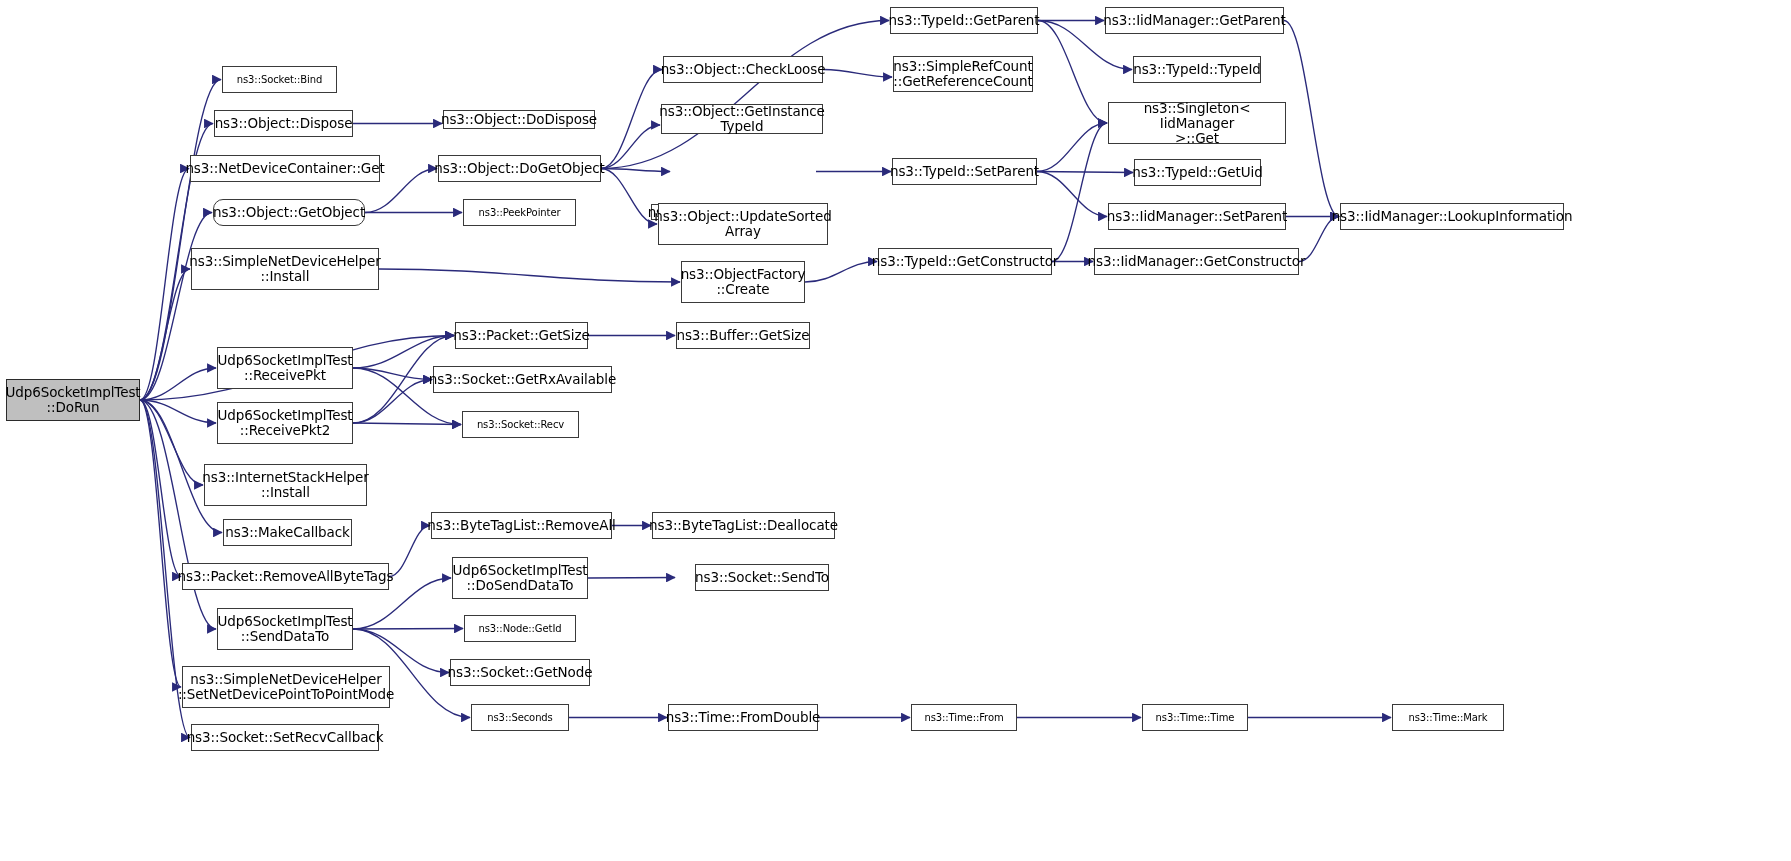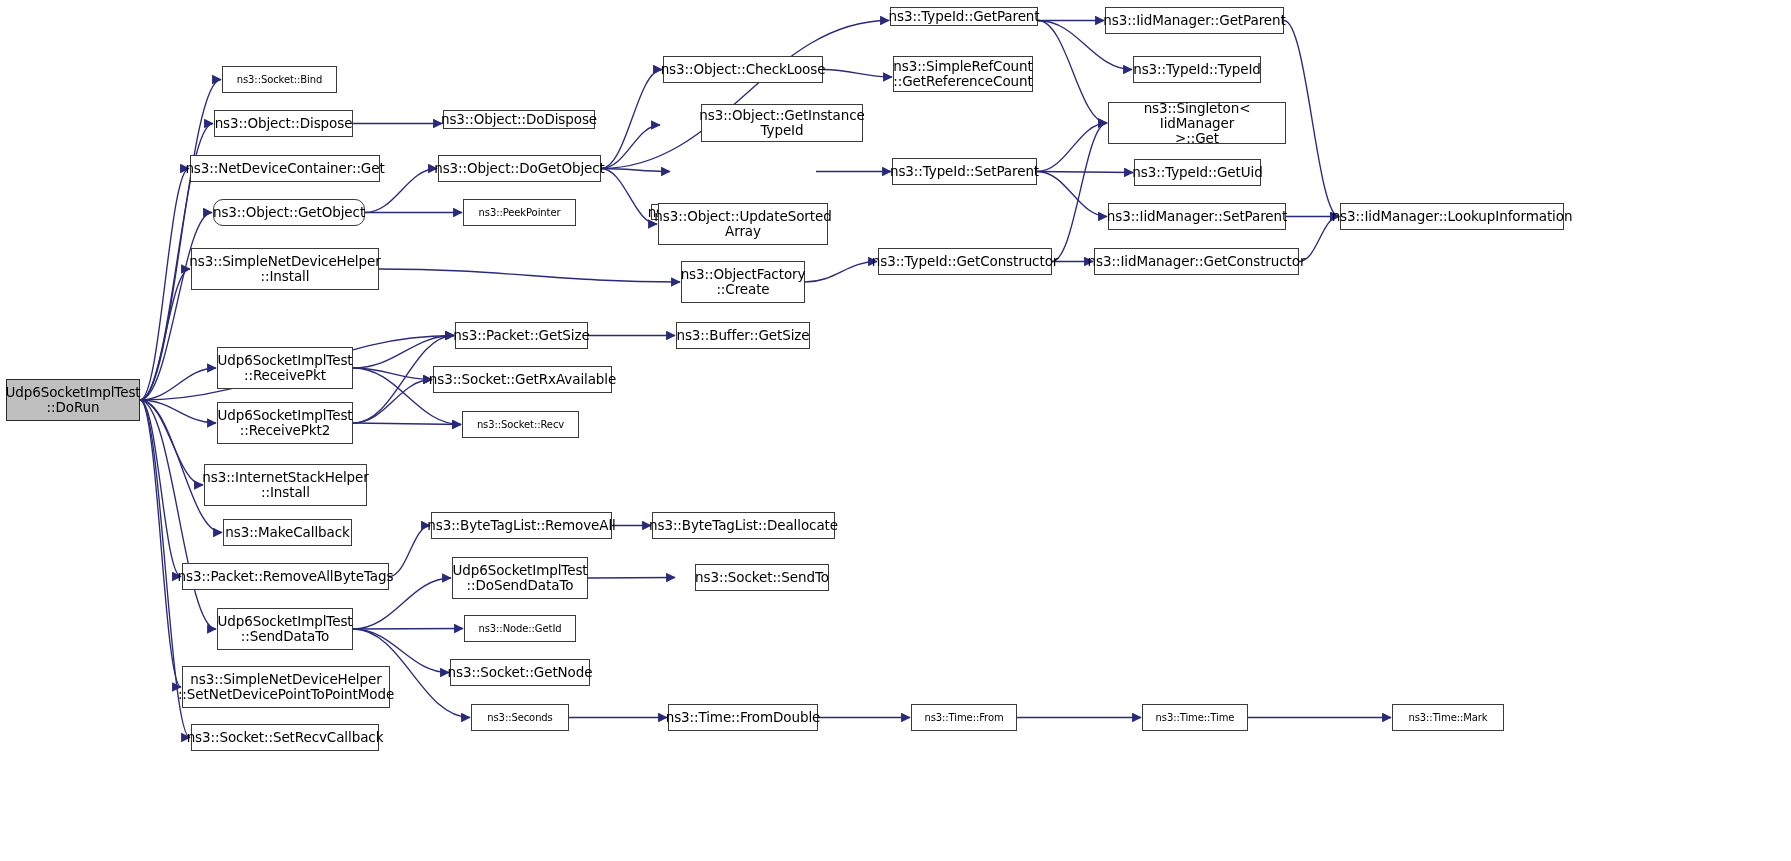--- a/index.html
+++ b/index.html
@@ -145,32 +145,32 @@
       <div class="node" style="left: 455px; top: 322px; width: 133px; height: 27px;">ns3::Packet::GetSize</div>
       <div class="node" style="left: 433px; top: 366px; width: 179px; height: 27px;">ns3::Socket::GetRxAvailable</div>
       <div class="node small" style="left: 462px; top: 411px; width: 117px; height: 27px;">ns3::Socket::Recv</div>
       <div class="node" style="left: 431px; top: 512px; width: 181px; height: 27px;">ns3::ByteTagList::RemoveAll</div>
       <div class="node" style="left: 452px; top: 557px; width: 136px; height: 42px;">Udp6SocketImplTest
 ::DoSendDataTo</div>
       <div class="node small" style="left: 464px; top: 615px; width: 112px; height: 27px;">ns3::Node::GetId</div>
       <div class="node" style="left: 450px; top: 659px; width: 140px; height: 27px;">ns3::Socket::GetNode</div>
       <div class="node small" style="left: 471px; top: 704px; width: 98px; height: 27px;">ns3::Seconds</div>
       <div class="node" style="left: 663px; top: 56px; width: 160px; height: 27px;">ns3::Object::CheckLoose</div>
-      <div class="node" style="left: 661px; top: 104px; width: 162px; height: 38px; margin-left: 40px;">ns3::Object::GetInstance
+      <div class="node" style="left: 661px; top: 104px; width: 162px; height: 30px;">ns3::Object::GetInstance
 TypeId</div>
       <div class="node" style="left: 651px; top: 158px; width: 145px; height: 16px; margin-top: 46px;">ns3::Object::GetTypeId</div>
       <div class="node" style="left: 658px; top: 203px; width: 170px; height: 42px;">ns3::Object::UpdateSorted
 Array</div>
       <div class="node" style="left: 681px; top: 261px; width: 124px; height: 42px;">ns3::ObjectFactory
 ::Create</div>
       <div class="node" style="left: 676px; top: 322px; width: 134px; height: 27px;">ns3::Buffer::GetSize</div>
       <div class="node" style="left: 652px; top: 512px; width: 183px; height: 27px;">ns3::ByteTagList::Deallocate</div>
       <div class="node" style="left: 676px; top: 564px; width: 134px; height: 27px; margin-left: 19px;">ns3::Socket::SendTo</div>
       <div class="node" style="left: 668px; top: 704px; width: 150px; height: 27px;">ns3::Time::FromDouble</div>
-      <div class="node" style="left: 890px; top: 7px; width: 148px; height: 19px;">ns3::TypeId::GetParent</div>
+      <div class="node" style="left: 890px; top: 7px; width: 148px; height: 27px;">ns3::TypeId::GetParent</div>
       <div class="node" style="left: 893px; top: 56px; width: 140px; height: 36px;">ns3::SimpleRefCount
 ::GetReferenceCount</div>
       <div class="node" style="left: 892px; top: 158px; width: 145px; height: 27px;">ns3::TypeId::SetParent</div>
       <div class="node" style="left: 878px; top: 248px; width: 174px; height: 27px;">ns3::TypeId::GetConstructor</div>
       <div class="node small" style="left: 911px; top: 704px; width: 106px; height: 27px;">ns3::Time::From</div>
       <div class="node" style="left: 1105px; top: 7px; width: 179px; height: 27px;">ns3::IidManager::GetParent</div>
       <div class="node" style="left: 1133px; top: 56px; width: 128px; height: 27px;">ns3::TypeId::TypeId</div>
       <div class="node" style="left: 1108px; top: 102px; width: 178px; height: 42px;">ns3::Singleton&lt; IidManager
 &gt;::Get</div>
       <div class="node" style="left: 1134px; top: 159px; width: 127px; height: 27px;">ns3::TypeId::GetUid</div>

